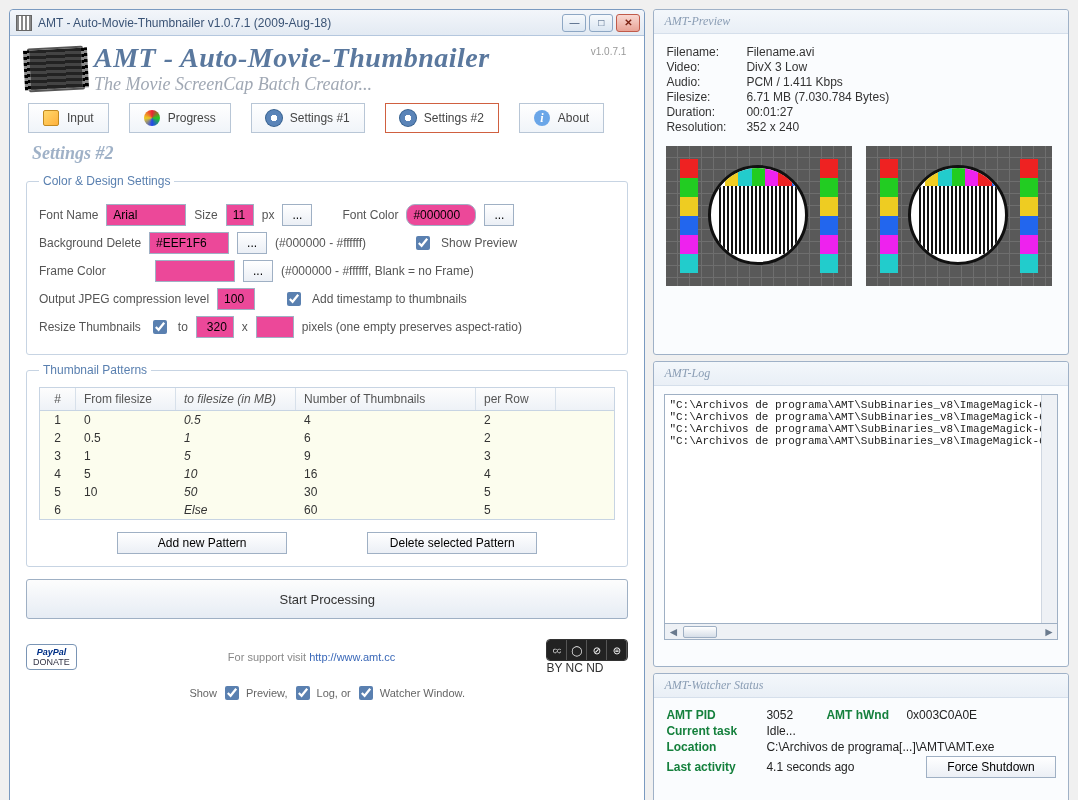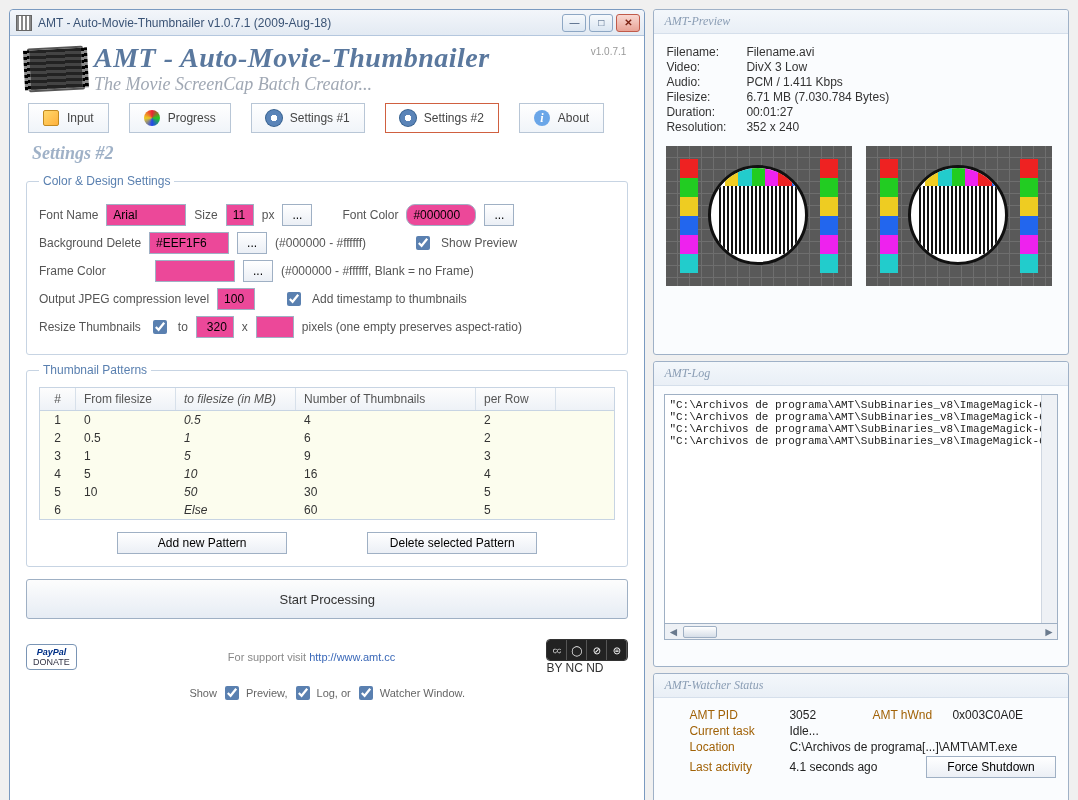--- a/index.html
+++ b/index.html
@@ -113,21 +113,21 @@
 
   .log-box { height:280px; padding:8px 10px 0; }
   .log-area { border:1px solid #9fb0c4; background:#fff; height:230px; overflow:hidden; font-family:"Courier New",monospace; font-size:11px; padding:4px; color:#222; white-space:nowrap; position:relative; }
   .log-area .scroll-v { position:absolute; right:0; top:0; bottom:0; width:16px; background:#eef1f5; border-left:1px solid #cfd7e1; }
   .log-scroll-h { height:16px; border:1px solid #9fb0c4; border-top:none; background:#eef1f5; display:flex; align-items:center; }
   .log-scroll-h .arrow { width:16px; text-align:center; color:#6a7a8d; }
   .log-scroll-h .thumb-sb { width:34px; height:12px; background:linear-gradient(#fff,#d6dee8); border:1px solid #9fb0c4; border-radius:2px; margin-left:2px; }
 
   .watcher { padding:8px 12px; }
   .w-row { display:flex; margin:2px 0; align-items:center; }
-  .w-row .k { font-weight:normal; color:#a16207; width:100px;margin-left:23px; }
+  .w-row .k { font-weight:bold; color:#15803d; width:100px; }
   .w-row .v { color:#222; }
   .force-btn { width:130px; height:22px; border:1px solid #9fb0c4; background:linear-gradient(#fff,#ebeff5); cursor:pointer; font-size:12px; }
 </style>
 </head>
 <body>
 
 <div class="container">
 
   <div class="left-panel">
     <div class="titlebar">

